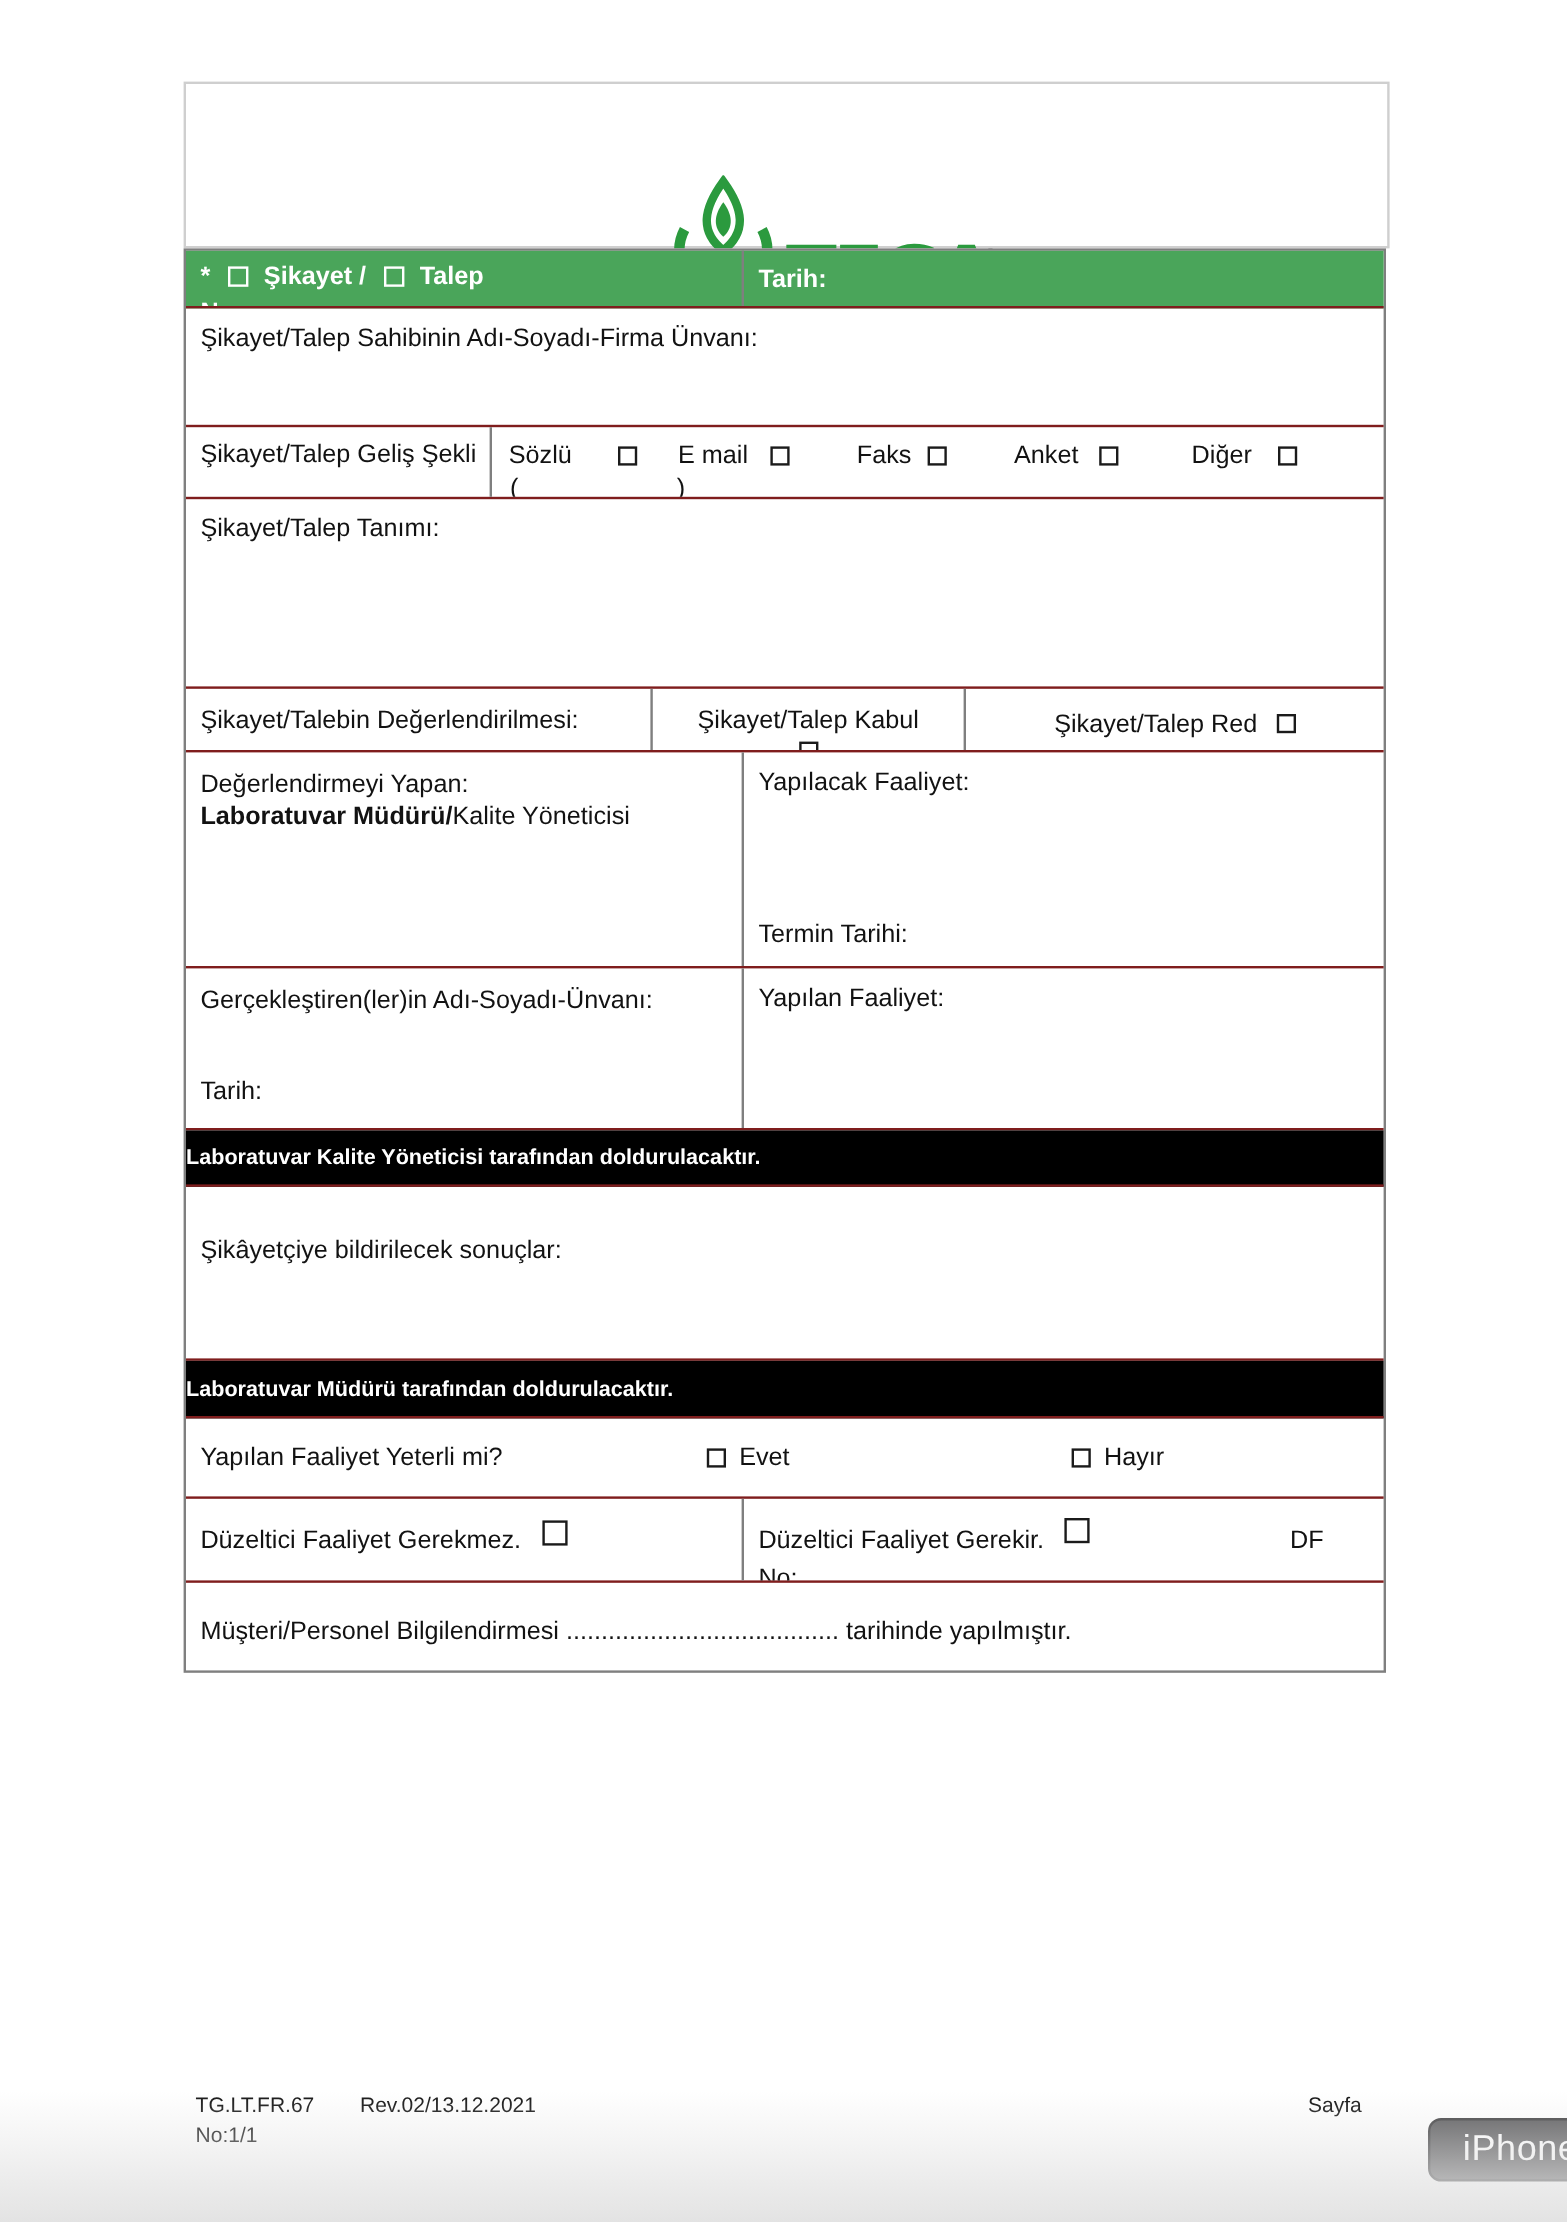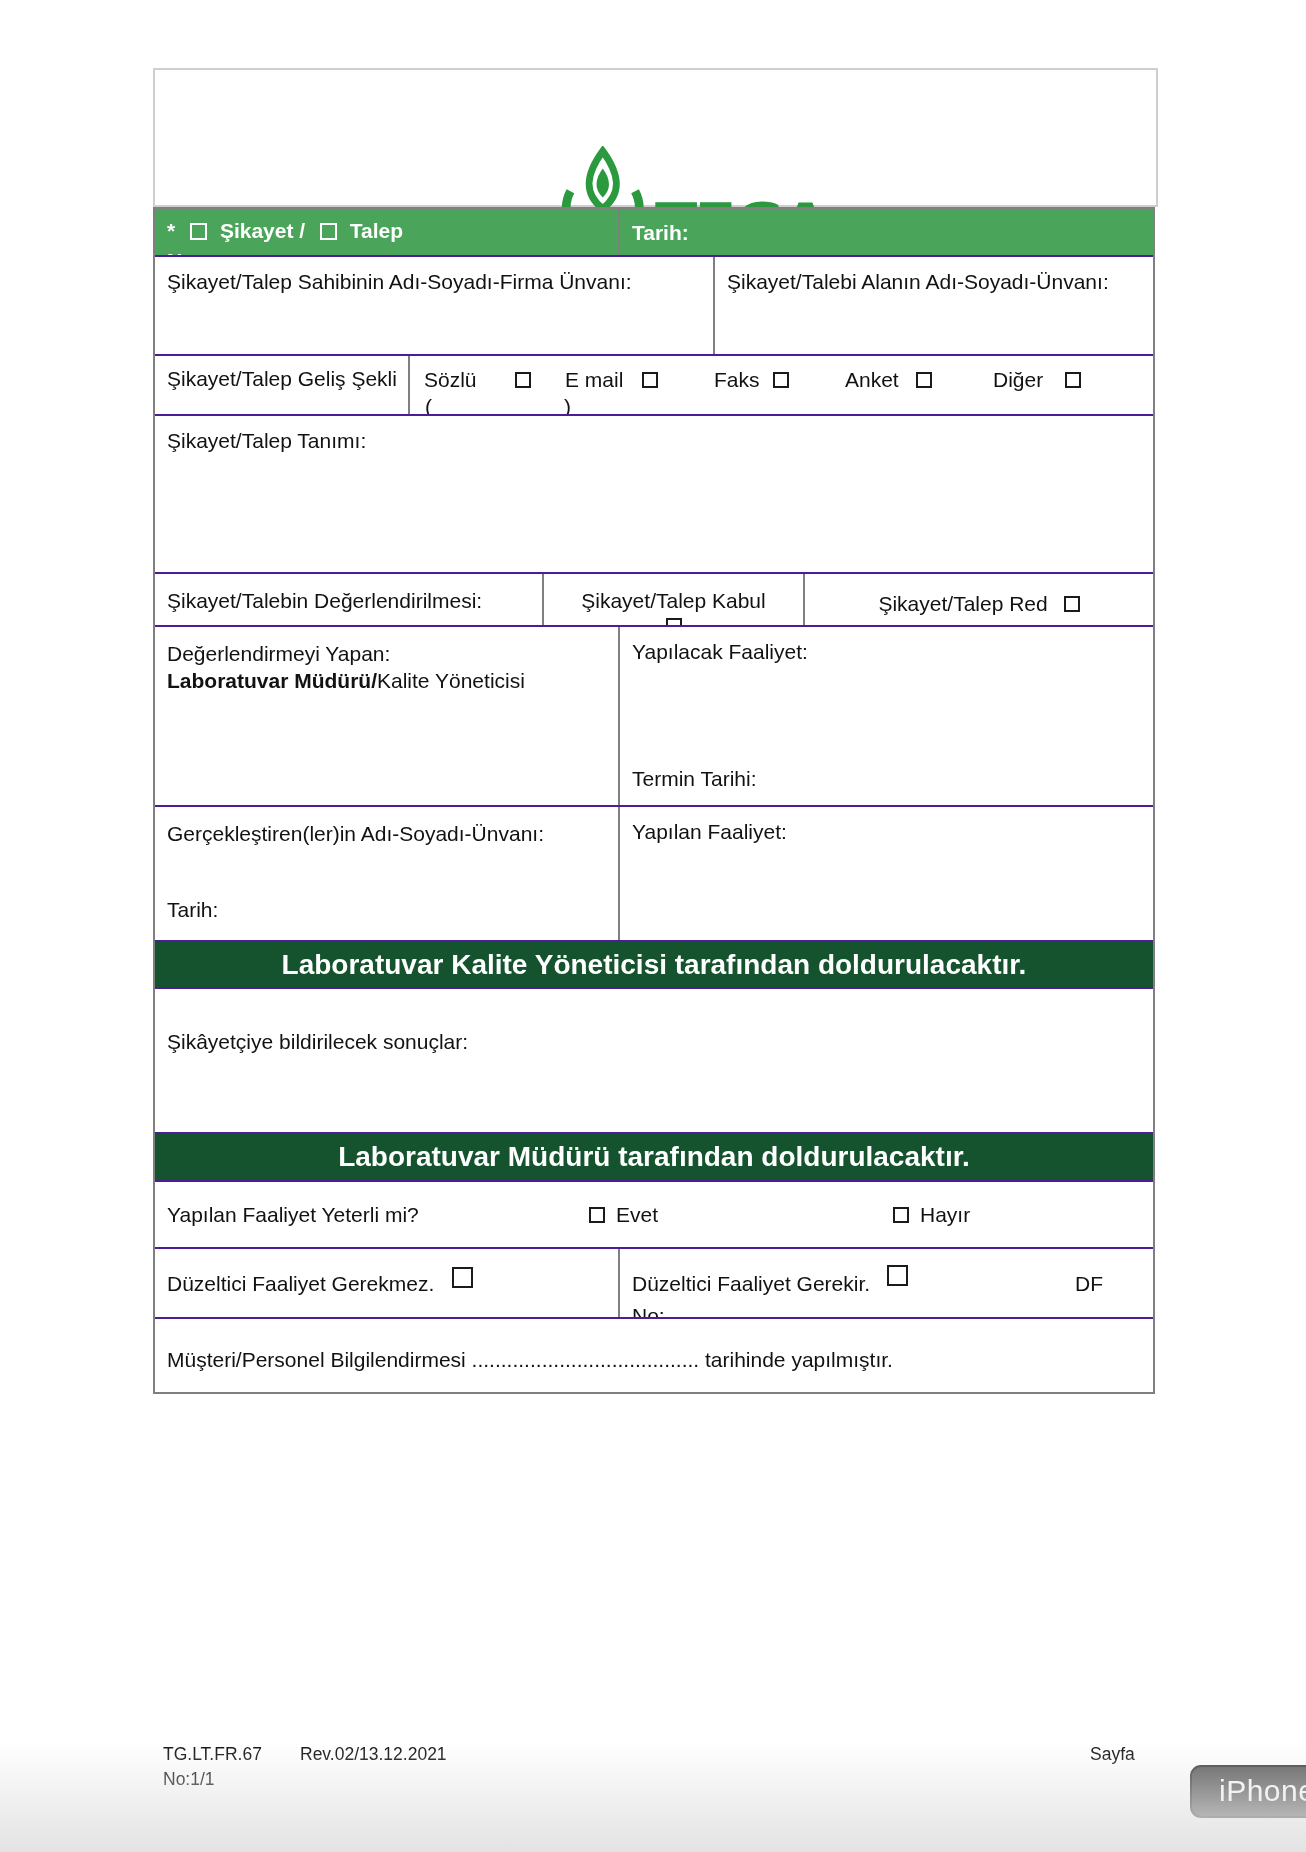--- a/index.html
+++ b/index.html
@@ -10,29 +10,29 @@
   
   .header-box{position:absolute;left:153px;top:68px;width:1005px;height:139px;
     border:2px solid #cfcfcf;box-sizing:border-box;background:#fff;}
   .logo-wrap{position:absolute;left:398px;top:76px;display:flex;align-items:flex-end;gap:6px;}
   .logo-word{font-family:"DejaVu Sans",sans-serif;font-weight:bold;font-size:62px;
     color:#2b9a3e;letter-spacing:-3px;line-height:1;}
   .form-title{position:absolute;left:650px;top:136px;font-size:25px;font-weight:bold;letter-spacing:0.2px;}
   
   .tbl{position:absolute;left:153px;top:207px;width:1002px;border:2px solid #7f7f7f;
     box-sizing:border-box;background:#fff;}
-  .row{display:flex;border-bottom:2px solid #4c1d95;box-sizing:border-box;position:relative;}
+  .row{display:flex;border-bottom:2px solid #7f1d1d;box-sizing:border-box;position:relative;}
   .row:last-child{border-bottom:none;}
   .cell{border-right:2px solid #7f7f7f;box-sizing:border-box;position:relative;
     overflow:hidden;padding:12px 0 0 12px;font-size:21px;line-height:1.28;}
   .cell:last-child{border-right:none;flex:1;}
   .green{background:#4aa55a;}
   .green .cell{color:#fff;font-weight:bold;border-right-color:#7f7f7f;}
-  .banner{background:#14532d;color:#fff;font-weight:bold;text-align:center;
-    display:flex;align-items:center;justify-content:center;font-size:28px;}
+  .banner{background:#000000;color:#fff;font-weight:bold;text-align:center;
+    display:flex;align-items:center;justify-content:flex-start;font-size:18px;}
   .cb{display:inline-block;width:12px;height:12px;border:2px solid #1b1b1b;
     background:transparent;vertical-align:-1px;}
   .cb.white{border-color:#ffffff;width:13px;height:13px;vertical-align:-2px;}
   .cb.lg{width:17px;height:17px;vertical-align:1px;}
   .abs{position:absolute;}
   .bold{font-weight:bold;}
   
   .foot{position:absolute;font-size:17.5px;color:#111;}
   .badge{position:absolute;left:1190px;top:1765px;width:150px;height:53px;
     background:#58585a;border:2px solid #39393b;border-radius:11px;box-sizing:border-box;
@@ -73,23 +73,20 @@
       </div>
       <div class="cell" style="padding-top:11px">
         <span>Tarih:</span>
       </div>
     </div>
 
     <div class="row" style="height:99px">
       <div class="cell" style="width:560px;padding-right:14px">
         <span>Şikayet/Talep Sahibinin Adı-Soyadı-Firma Ünvanı:</span>
       </div>
-      <div class="cell">
-        <span>Şikayet/Talebi Alanın Adı-Soyadı-Ünvanı:</span>
-      </div>
     </div>
 
     <div class="row" style="height:60px">
       <div class="cell" style="width:255px;padding-top:10px">
         <span>Şikayet/Talep Geliş Şekli</span>
       </div>
       <div class="cell" style="padding:0">
         <span class="abs" style="left:14px;top:11px">Sözlü</span>
         <span class="cb abs" style="left:105px;top:16px"></span>
         <span class="abs" style="left:15px;top:38px">(</span>

